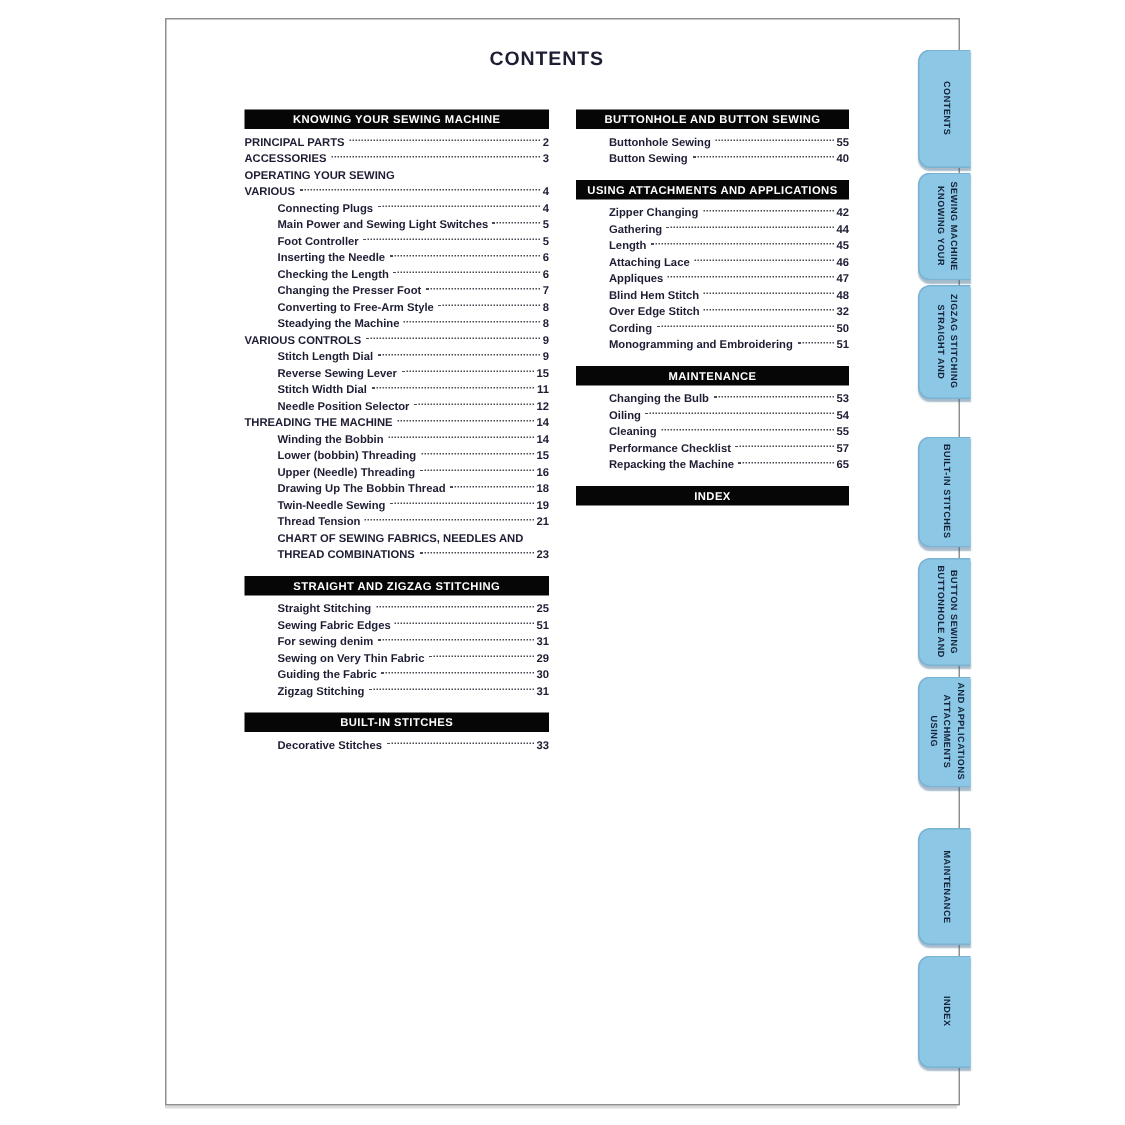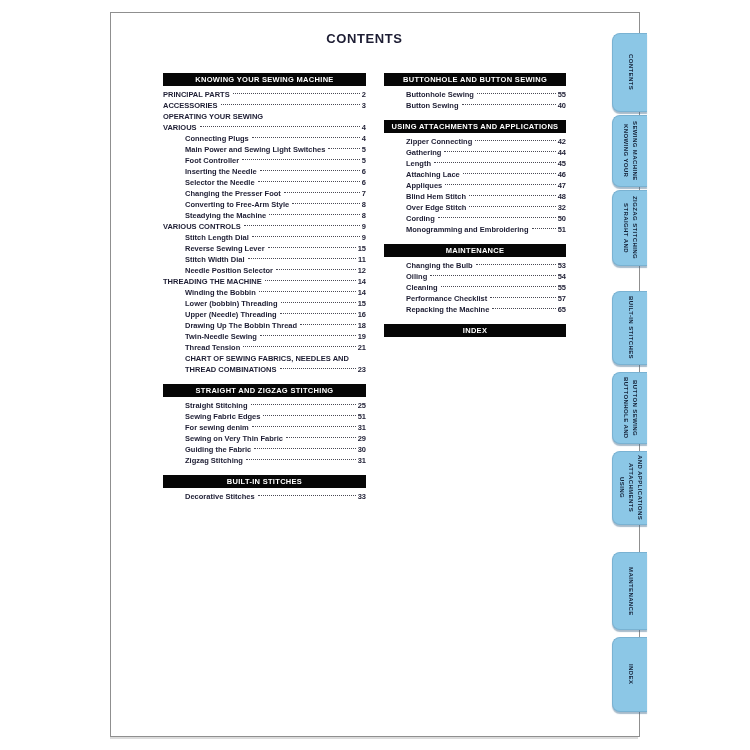--- a/index.html
+++ b/index.html
@@ -81,21 +81,21 @@
             <span class="lbl">Foot Controller</span>
             <span class="leader"></span>
             <span class="pnum">5</span>
           </div>
           <div class="row indent">
             <span class="lbl">Inserting the Needle</span>
             <span class="leader"></span>
             <span class="pnum">6</span>
           </div>
           <div class="row indent">
-            <span class="lbl">Selector the Needle</span>
+            <span class="lbl">Checking the Length</span>
             <span class="leader"></span>
             <span class="pnum">6</span>
           </div>
           <div class="row indent">
             <span class="lbl">Changing the Presser Foot</span>
             <span class="leader"></span>
             <span class="pnum">7</span>
           </div>
           <div class="row indent">
             <span class="lbl">Converting to Free-Arm Style</span>
@@ -228,21 +228,21 @@
           </div>
           <div class="row indent">
             <span class="lbl">Button Sewing</span>
             <span class="leader"></span>
             <span class="pnum">40</span>
           </div>
         </div>
         <div class="toc-section">
           <div class="sec-bar">USING ATTACHMENTS AND APPLICATIONS</div>
           <div class="row indent">
-            <span class="lbl">Zipper Connecting</span>
+            <span class="lbl">Zipper Changing</span>
             <span class="leader"></span>
             <span class="pnum">42</span>
           </div>
           <div class="row indent">
             <span class="lbl">Gathering</span>
             <span class="leader"></span>
             <span class="pnum">44</span>
           </div>
           <div class="row indent">
             <span class="lbl">Length</span>

